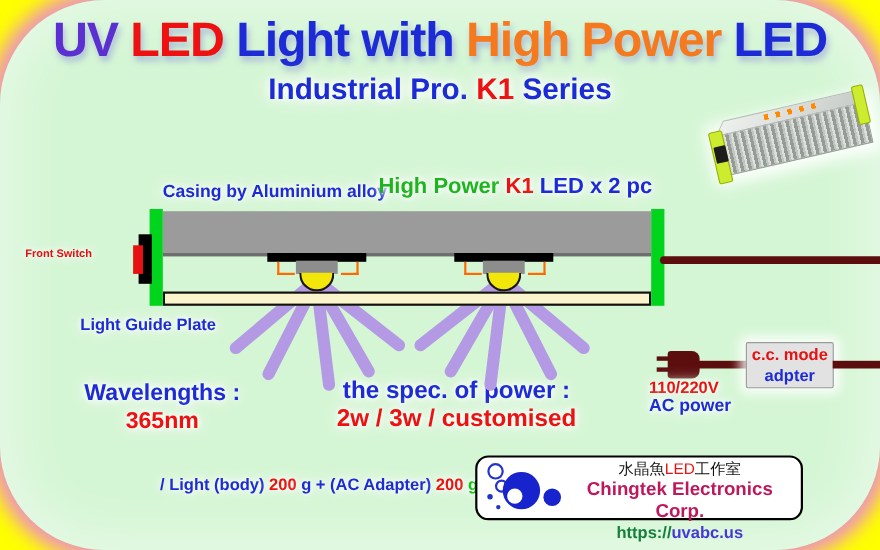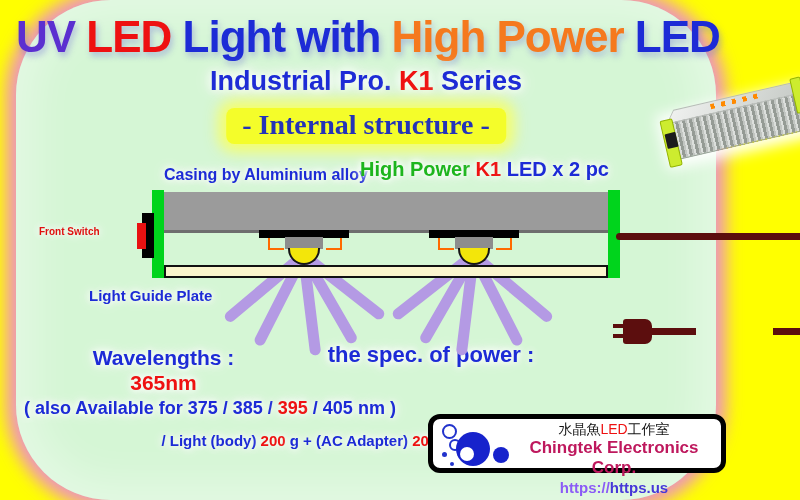--- a/index.html
+++ b/index.html
@@ -1,17 +1,17 @@
 <!DOCTYPE html>
 <html><head>
 <meta charset="utf-8">
 <style>
   html,body{margin:0;padding:0;}
   body{width:800px;height:500px;overflow:hidden;background:#ffff00;font-family:"Liberation Sans",sans-serif;}
-  #stage{position:relative;width:700px;height:500px;margin-left:16px;}
+  #stage{position:relative;width:800px;height:500px;}
   .panel{position:absolute;inset:0;border-radius:95px;background:#d5f6d5;
          box-shadow:0 0 16px 10px rgba(232,122,232,.8), inset 0 0 40px 18px rgba(255,255,255,.35);}
   .abs{position:absolute;}
   .glow{text-shadow:0 0 6px #fff,0 0 10px #fff,0 0 16px #fff;}
   
   .title{left:0;right:0;top:12px;text-align:center;font-size:44px;font-weight:bold;letter-spacing:-1px;
          text-shadow:2px 4px 6px rgba(120,120,215,.45);white-space:nowrap;}
   .c-purple{color:#5b2fd0;} .c-red{color:#ee1111;} .c-blue{color:#1d2bd6;}
   .c-orange{color:#f5791e;} .c-green{color:#1db51d;} .c-navy{color:#1d2bd6;}
   .subtitle{left:0;right:0;top:66px;text-align:center;font-size:27px;font-weight:bold;
@@ -62,42 +62,41 @@
   .adapter .l2{font-size:15px;font-weight:bold;color:#1d2bd6;}
   .out-cord{left:757px;top:328px;width:43px;height:7px;background:#5c0e0e;}
   .volt{left:590px;top:344px;font-weight:bold;line-height:1.15;}
   .volt .v1{font-size:15px;color:#e81111;}
   .volt .v2{font-size:16px;color:#1d2bd6;}
   
   .waves{left:35px;top:345px;width:225px;text-align:center;font-size:21px;font-weight:bold;line-height:1.2;}
   .spec{left:280px;top:342px;width:270px;text-align:center;font-size:22px;font-weight:bold;line-height:1.15;}
   .also{left:8px;top:398px;font-size:18px;font-weight:bold;color:#1d2bd6;white-space:nowrap;}
   .sizeline{left:70px;top:431px;width:440px;text-align:center;font-size:15px;font-weight:bold;line-height:1.35;}
-  .c-gray{color:#8b5cf6;} .c-grn2{color:#16c416;}
+  .c-gray{color:#15803d;} .c-grn2{color:#16c416;}
   
-  .logo-box{left:412px;top:414px;width:298px;height:59px;background:#fff;border:5px solid #000000;border-radius:12px;box-sizing:border-box;}
+  .logo-box{left:432px;top:414px;width:298px;height:59px;background:#fff;border:2px solid #000000;border-radius:12px;box-sizing:border-box;}
   .bub{position:absolute;border-radius:50%;}
   .logo-text{position:absolute;left:78px;top:2px;right:4px;text-align:center;line-height:1.2;}
   .lg1{font-size:14px;color:#111;}
   .lg2{font-size:17px;font-weight:bold;color:#be185d;}
   .lg3{font-size:15px;font-weight:bold;}
 </style>
 </head>
 <body>
 
 <div id="stage">
   <div class="panel"></div>
 
   <div class="abs title">
     <span class="c-purple">UV </span><span class="c-red">LED </span><span class="c-blue">Light with </span><span class="c-orange">High Power </span><span class="c-blue">LED</span>
   </div>
   <div class="abs subtitle">
     <span class="c-blue">Industrial Pro. </span><span class="c-red">K1</span><span class="c-blue"> Series</span>
   </div>
-  <div class="abs banner">- Internal structure -</div>
 
   <div class="abs photo">
     <div class="photo-inner">
       <div class="p-front"></div>
       <div class="p-top"></div>
       <div class="p-leds"></div>
       <div class="p-capL"></div>
       <div class="p-capR"></div>
       <div class="p-conn"></div>
     </div>
@@ -138,31 +137,37 @@
   <div class="abs clipL" style="left:422px;"></div>
   <div class="abs clipR" style="left:480px;"></div>
   <div class="abs led-pkg" style="left:439px;"></div>
   <div class="abs led-dome" style="left:442px;"></div>
 
   <div class="abs cable-main"></div>
   <div class="abs prong" style="left:597px;top:324px;"></div>
   <div class="abs prong" style="left:597px;top:334px;"></div>
   <div class="abs plug-body"></div>
   <div class="abs plug-cord"></div>
+  <div class="abs adapter">
+    <div class="l1">c.c. mode</div>
+    <div class="l2">adpter</div>
+  </div>
   <div class="abs out-cord"></div>
+  <div class="abs volt glow">
+    <div class="v1">110/220V</div>
+    <div class="v2">AC power</div>
+  </div>
 
   <div class="abs waves glow">
     <div class="c-blue">Wavelengths :</div>
     <div class="c-red">365nm</div>
   </div>
   <div class="abs spec glow">
     <div class="c-navy">the spec. of power :</div>
-  </div>
-  <div class="abs also glow">
-    <span>( also Available for 375 / 385 / </span><span class="c-red">395</span><span> / 405 nm )</span>
+    <div class="c-red">2w / 3w / customised</div>
   </div>
   <div class="abs sizeline glow">
     <div>
       <span class="c-blue">/  Light (body) </span><span class="c-red">200</span><span class="c-blue"> g + (AC Adapter) </span><span class="c-red">200</span><span class="c-grn2"> g</span>
     </div>
   </div>
 
   <div class="abs logo-box">
     <div class="bub" style="left:9px;top:5px;width:11px;height:11px;border:2px solid #2233cc;"></div>
     <div class="bub" style="left:16px;top:20px;width:8px;height:8px;border:2px solid #2233cc;"></div>
@@ -170,17 +175,17 @@
     <div class="bub" style="left:17px;top:43px;width:4px;height:4px;background:#2233cc;"></div>
     <div class="bub" style="left:23px;top:13px;width:34px;height:34px;background:#1723cc;"></div>
     <div class="bub" style="left:27px;top:28px;width:14px;height:14px;background:#fff;"></div>
     <div class="bub" style="left:60px;top:28px;width:16px;height:16px;background:#1723cc;"></div>
     <div class="logo-text">
       <div class="lg1">
         <span>水晶魚</span><span class="c-red">LED</span><span>工作室</span>
       </div>
       <div class="lg2">Chingtek Electronics Corp.</div>
       <div class="lg3">
-        <span class="c-gray">https://</span><span style="color:#4637d8;">https.us</span>
+        <span class="c-gray">https://</span><span style="color:#4637d8;">uvabc.us</span>
       </div>
     </div>
   </div>
 </div>
 
 </body></html>

